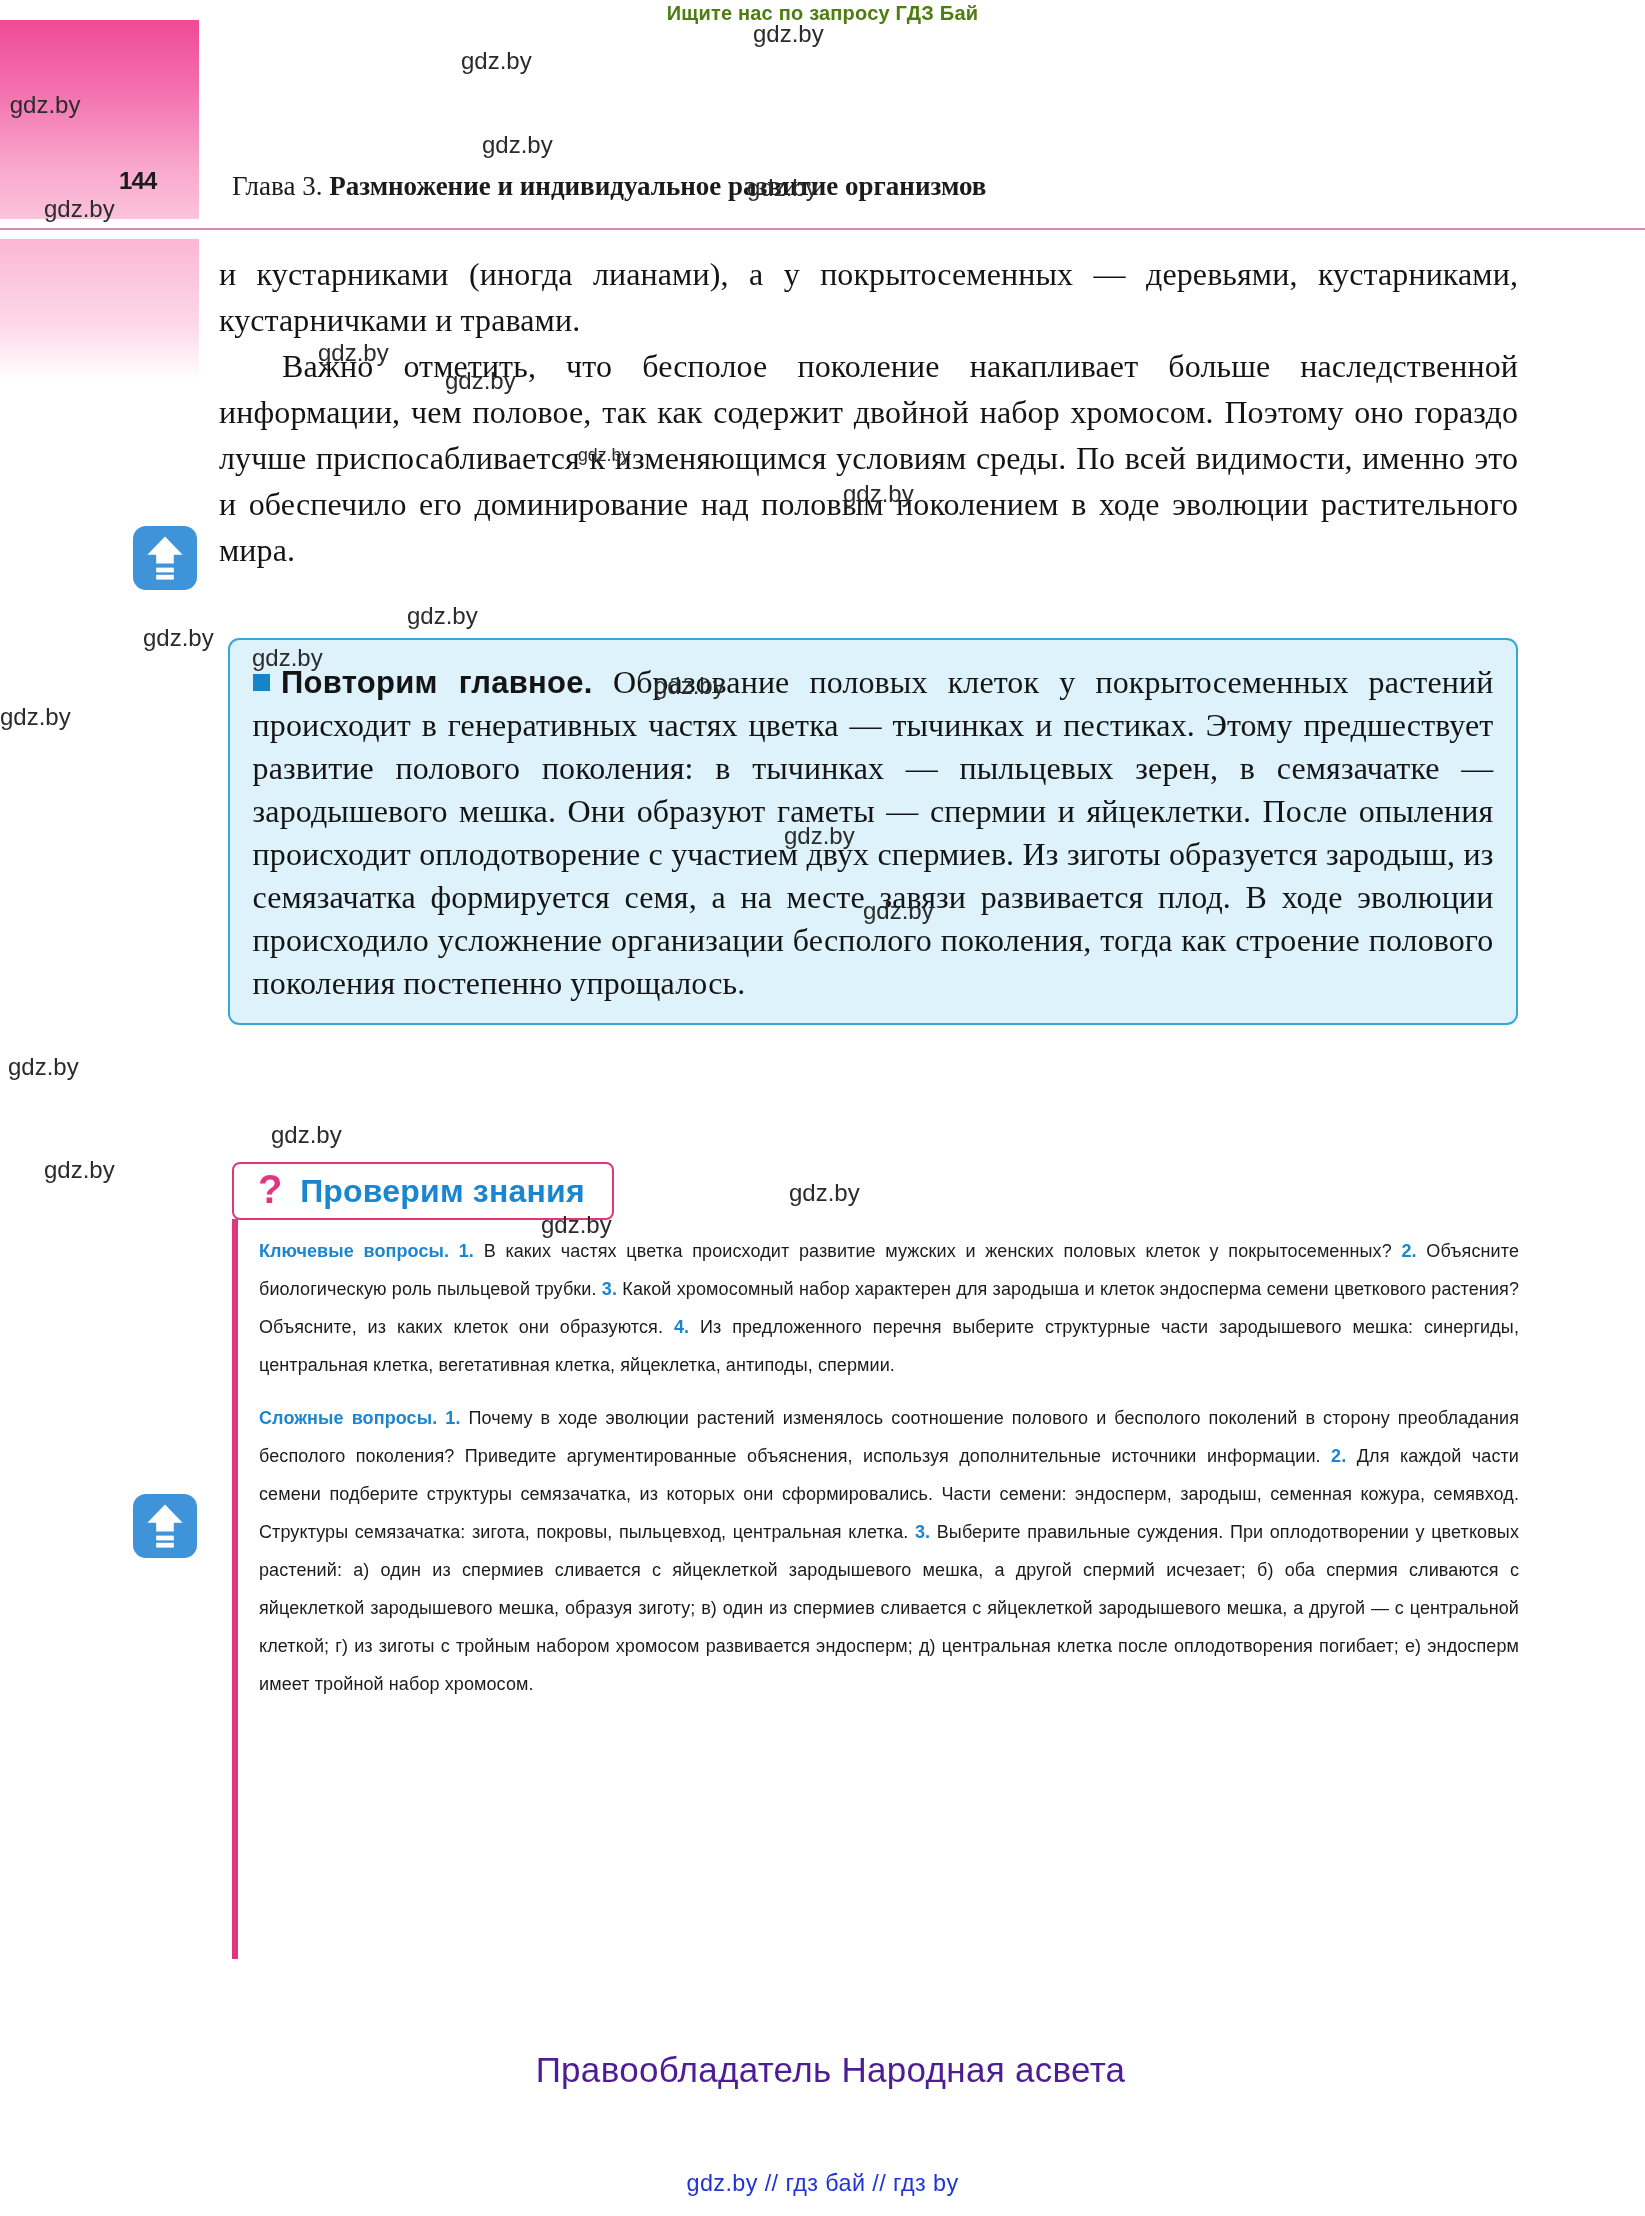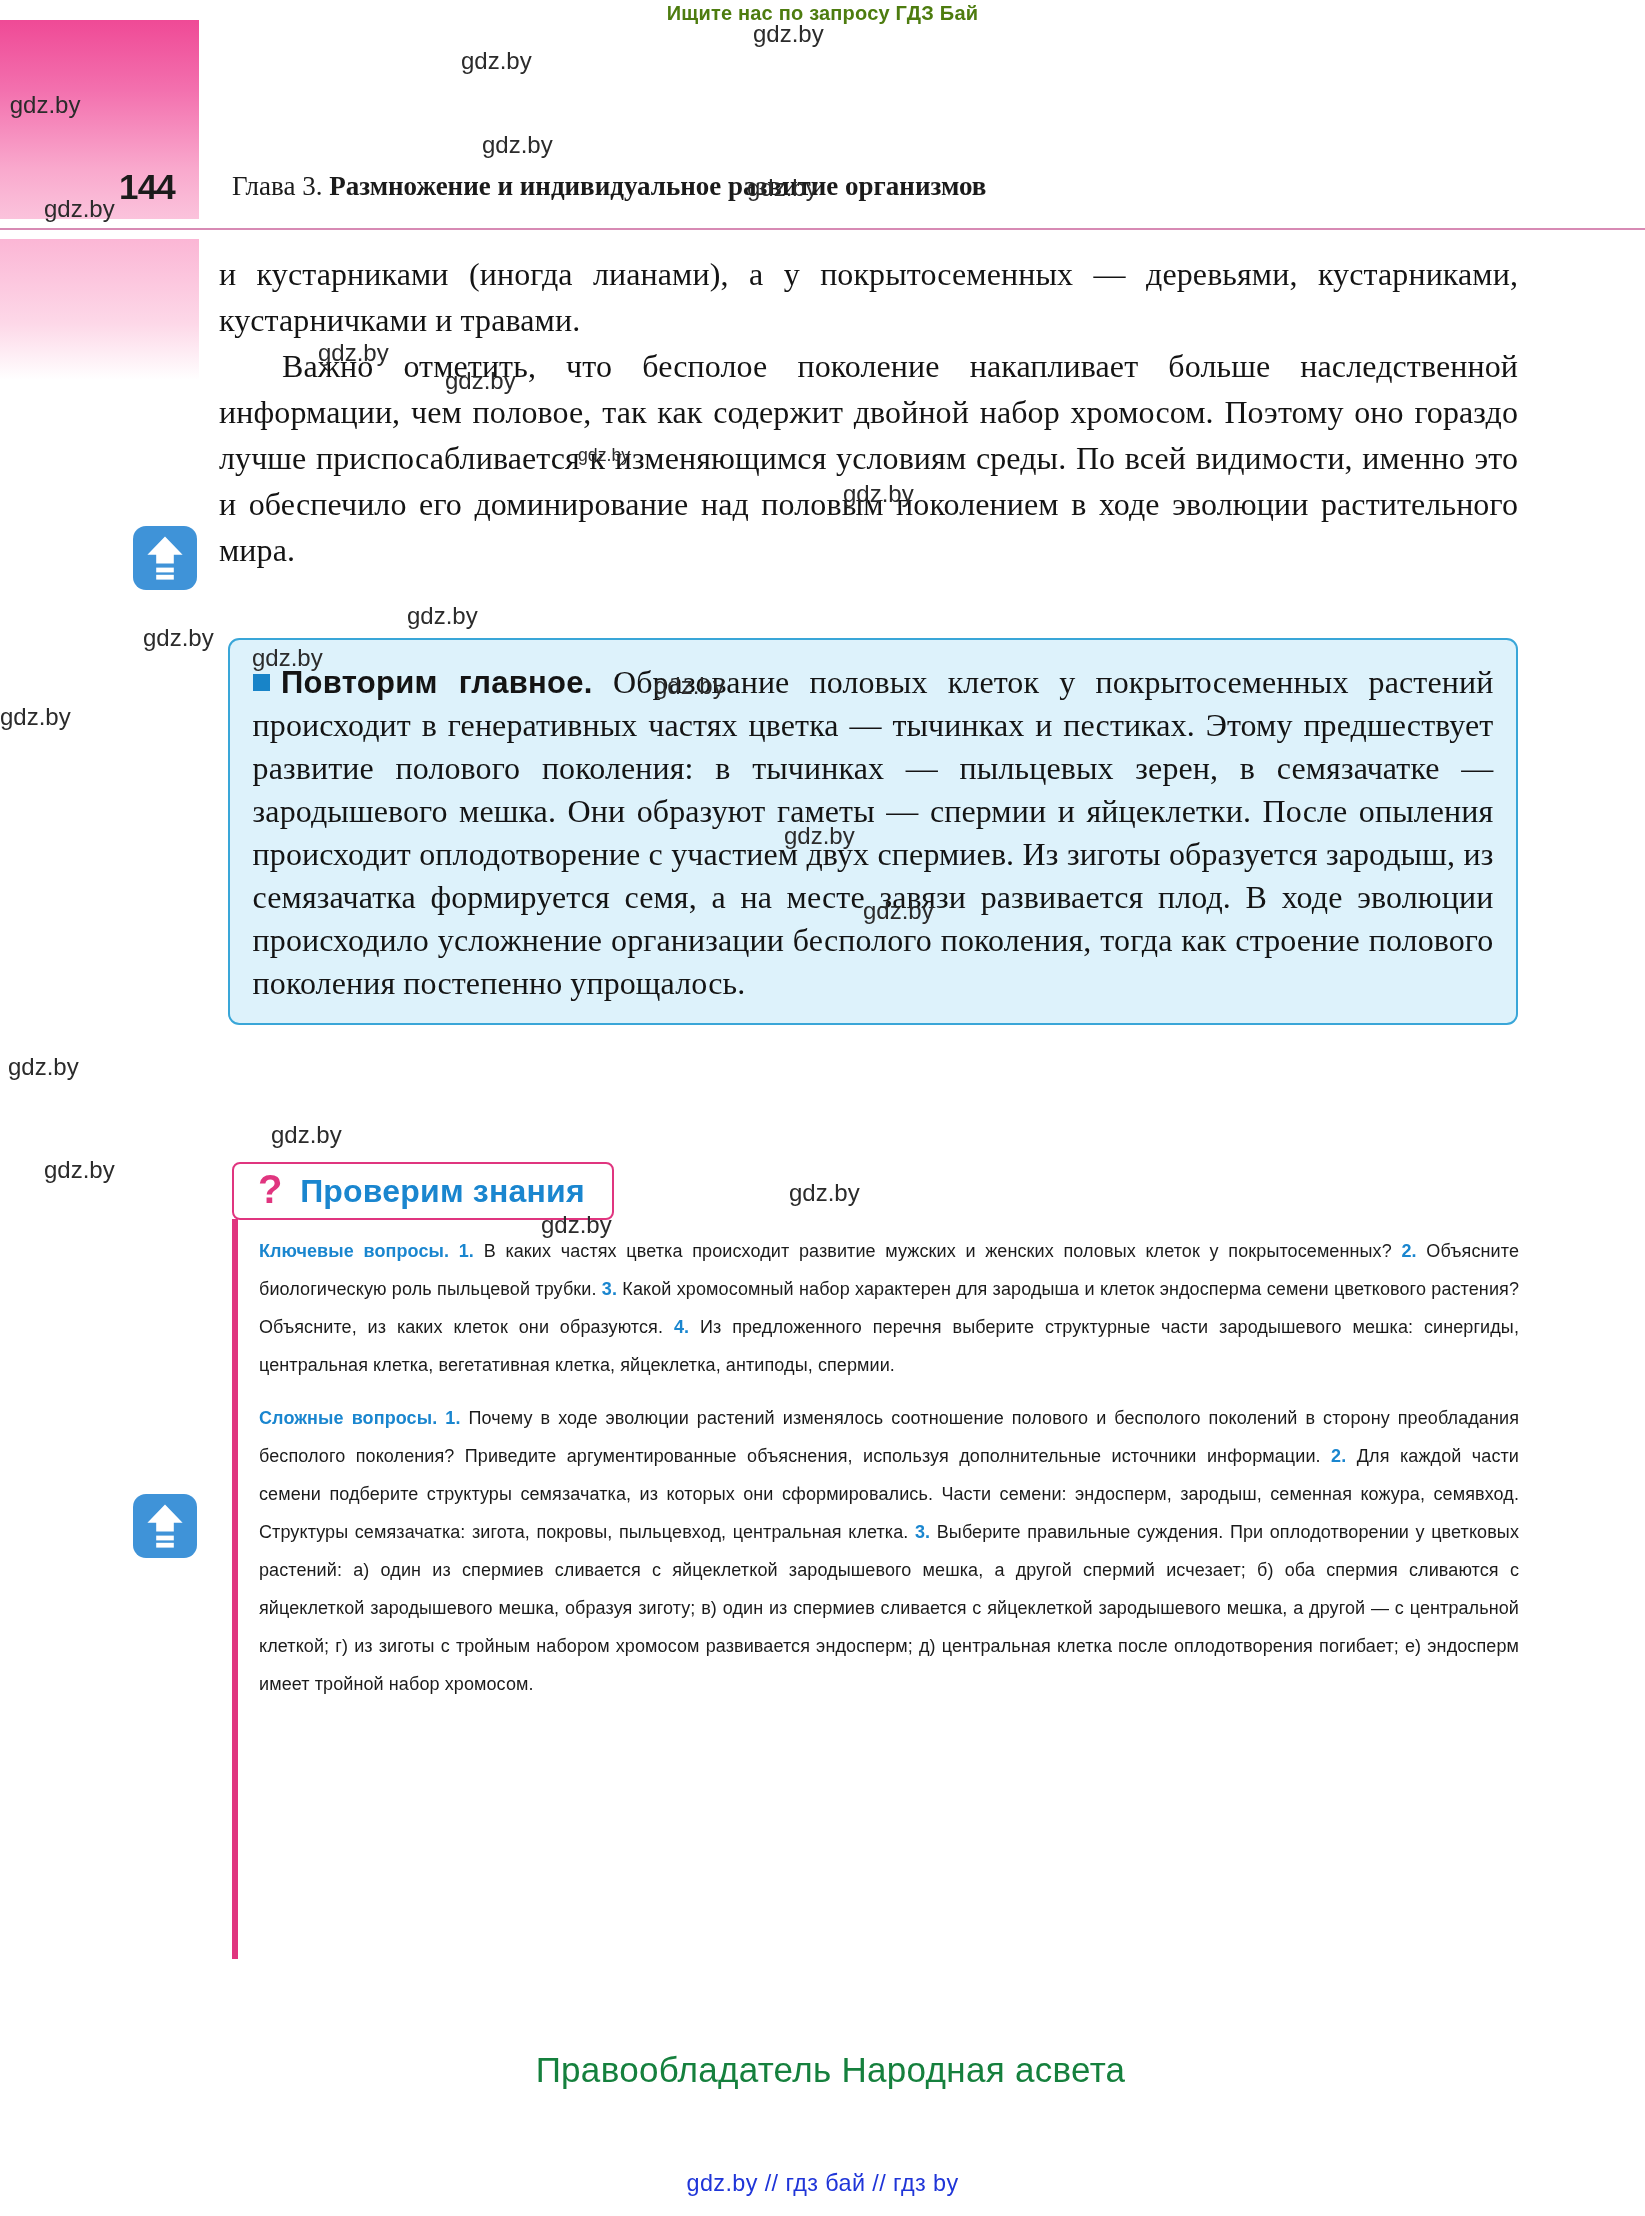--- a/index.html
+++ b/index.html
@@ -48,21 +48,21 @@
     position: absolute;
     left: 0; top: 165px;
     width: 1645px; height: 45px;
     z-index: 5;
   }
   .page-number {
     position: absolute;
     left: 119px; top: 1.6px;
     font-family: "Liberation Sans", sans-serif;
     font-weight: bold;
-    font-size: 35px;
+    font-size: 24px;
     color: #1b1b1b;
     letter-spacing: -0.8px;
   }
   .chapter-line {
     position: absolute;
     left: 232px; top: 5.6px;
     font-family: Liberation Serif, serif;
     font-size: 27px;
     color: #1b1b1b;
     white-space: nowrap;
@@ -207,21 +207,21 @@
   .q-num  { font-weight: bold; color: #1a86cf; }
 
   
   .publisher {
     position: absolute;
     left: 0; top: 2050px;
     width: 1645px;
     text-align: center;
     font-family: "Liberation Sans", sans-serif;
     font-size: 35px;
-    color: #15803d;
+    color: #4c1d95;
     letter-spacing: 0.3px;
     z-index: 4;
     padding-left: 16px;
   }
 
   
   .bottom-links {
     position: absolute;
     left: 0; top: 2170px;
     width: 1645px;

